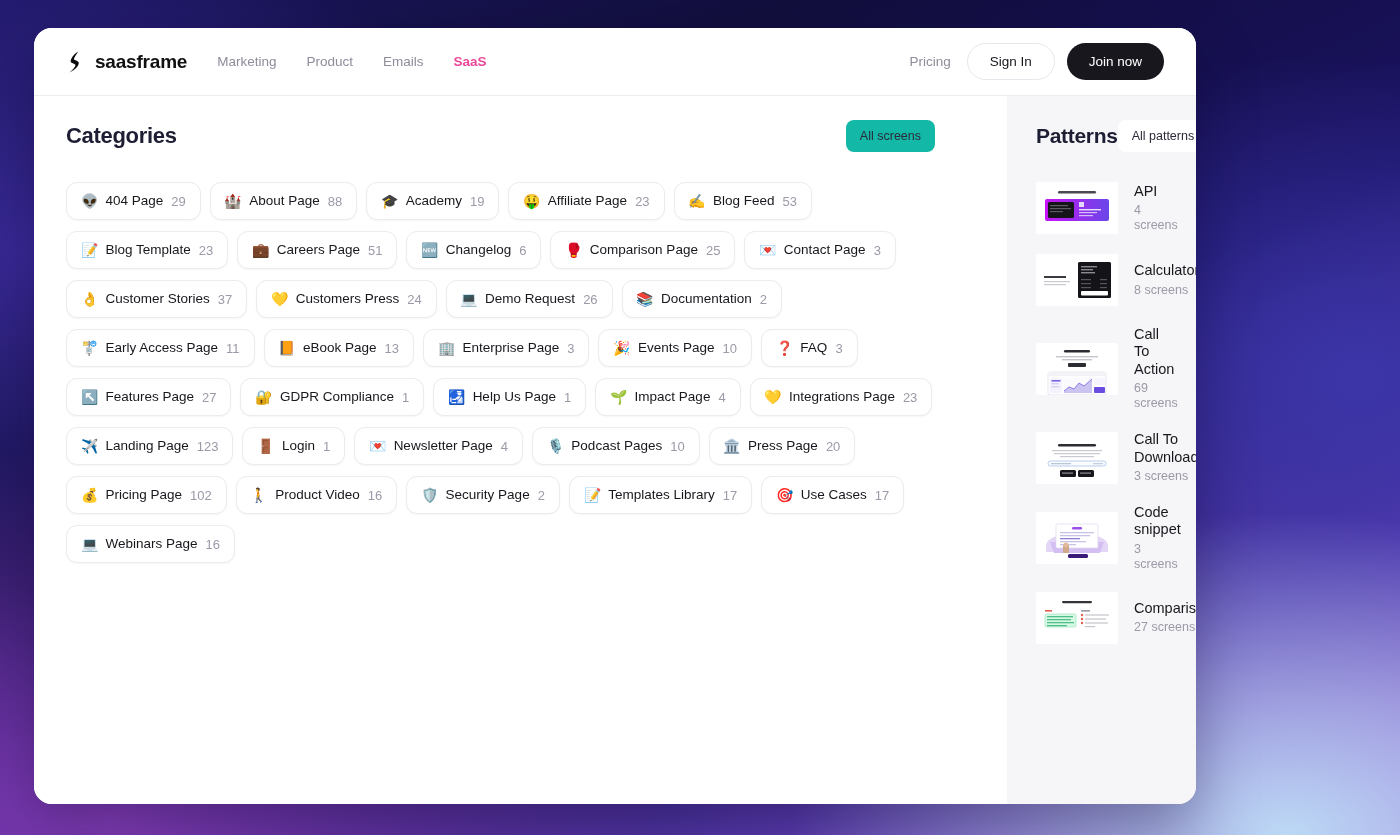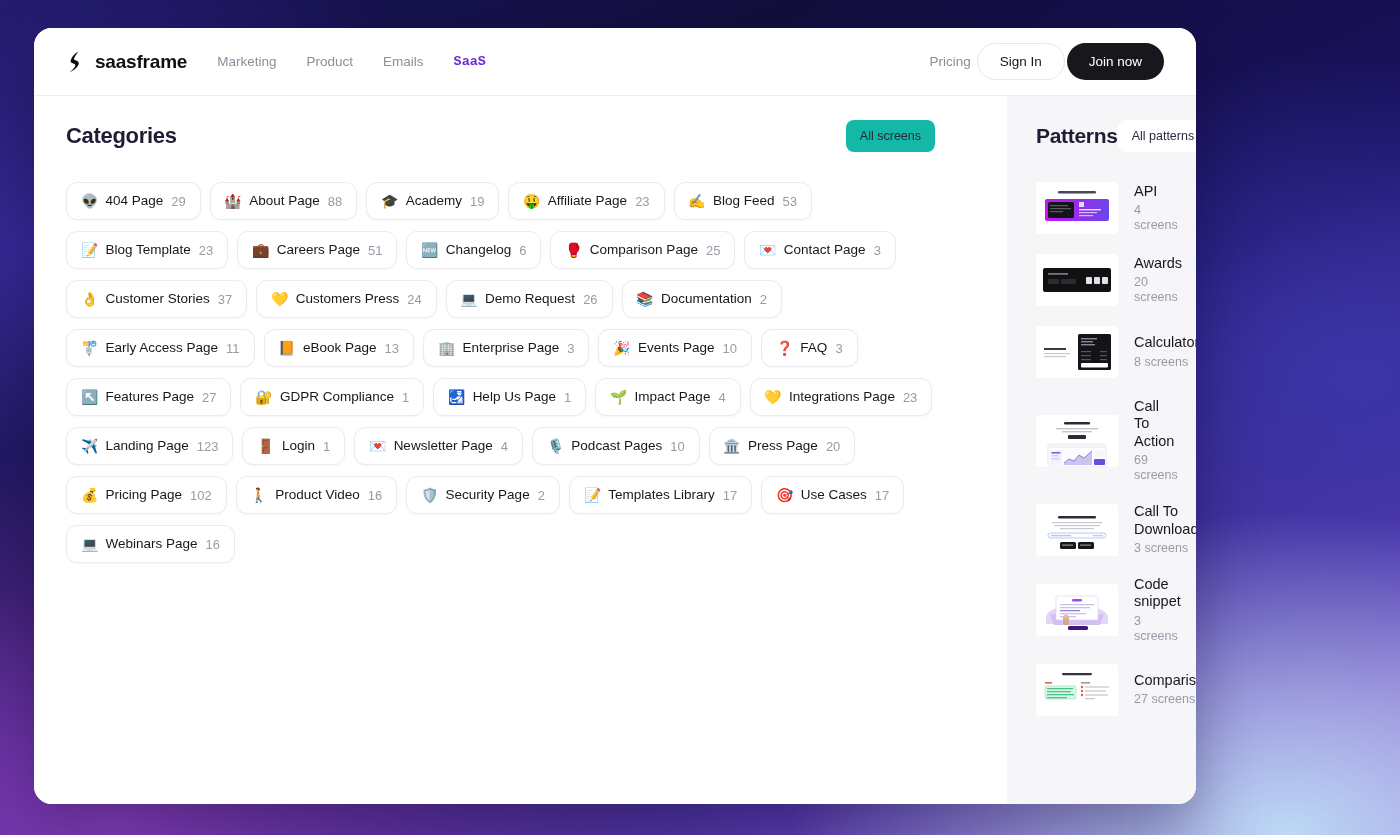--- a/index.html
+++ b/index.html
@@ -57,26 +57,26 @@
     color: #111113;
     letter-spacing: -0.2px;
   }
   .nav { display: flex; align-items: center; gap: 30px; }
   .nav-item {
     font-size: 13.5px;
     color: #8d8d9b;
     cursor: pointer;
     white-space: nowrap;
   }
-  .nav-item.active { color: #6d28d9; font-weight: 700; font-family: Liberation Mono, monospace; }
+  .nav-item.active { color: #ec4899; font-weight: 700; }
   .header-right {
     margin-left: auto;
     display: flex;
     align-items: center;
-    gap: 2px;
+    gap: 12px;
   }
   .pricing-link {
     font-size: 13.5px;
     color: #8d8d9b;
     cursor: pointer;
     margin-right: 4px;
   }
   .btn-signin {
     font-size: 13.5px;
     color: #17171d;
@@ -453,38 +453,20 @@
             </div>
             <div class="pattern-text">
               <div class="pattern-name">API</div>
               <div class="pattern-sub">4 screens</div>
             </div>
           </div>
           <div class="pattern-row">
             <div class="thumb">
               <svg viewBox="0 0 82 52">
                 <rect width="82" height="52" fill="#fff"></rect>
-    <rect x="7" y="14" width="68" height="24" rx="2" fill="#111114"></rect>
-    <rect x="12" y="19" width="20" height="1.8" fill="#777"></rect>
-    <rect x="12" y="25" width="11" height="5" rx="1" fill="#2b2b30"></rect>
-                <rect x="25" y="25" width="15" height="5" rx="1" fill="#2b2b30"></rect>
-    <rect x="50" y="23" width="6" height="7" rx="1" fill="#e8e2e0"></rect>
-                <rect x="58" y="23" width="6" height="7" rx="1" fill="#e2dfe8"></rect>
-                <rect x="66" y="23" width="6" height="7" rx="1" fill="#dfe4e8"></rect>
-              </svg>
-            </div>
-            <div class="pattern-text">
-              <div class="pattern-name">Awards</div>
-              <div class="pattern-sub">20 screens</div>
-            </div>
-          </div>
-          <div class="pattern-row">
-            <div class="thumb">
-              <svg viewBox="0 0 82 52">
-                <rect width="82" height="52" fill="#fff"></rect>
     <rect x="8" y="22" width="22" height="2" fill="#3a3a40"></rect>
     <rect x="8" y="27" width="26" height="1.2" fill="#c9c9d0"></rect>
                 <rect x="8" y="30" width="22" height="1.2" fill="#c9c9d0"></rect>
     <rect x="42" y="8" width="33" height="36" rx="1.5" fill="#141418"></rect>
     <rect x="45" y="12" width="16" height="1.4" fill="#8a8a93"></rect>
                 <rect x="45" y="15" width="12" height="1.4" fill="#8a8a93"></rect>
                 <rect x="45" y="18" width="14" height="1.4" fill="#8a8a93"></rect>
     <rect x="45" y="25" width="10" height="1.2" fill="#55555d"></rect>
                 <rect x="64" y="25" width="7" height="1.2" fill="#55555d"></rect>
     <rect x="45" y="29" width="10" height="1.2" fill="#55555d"></rect>

